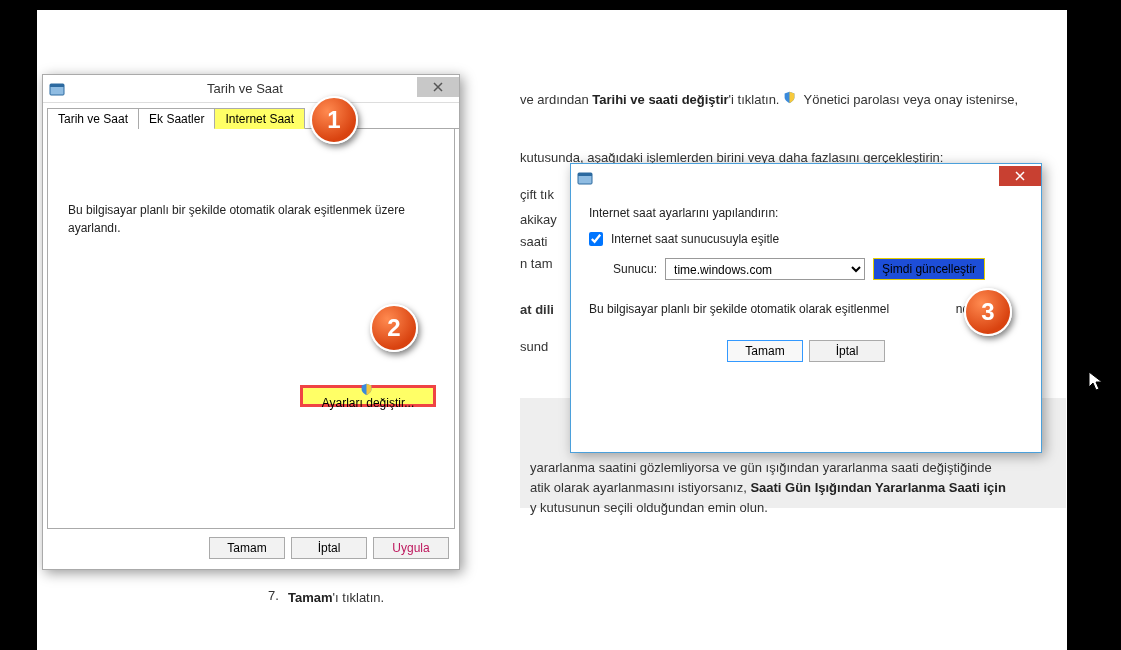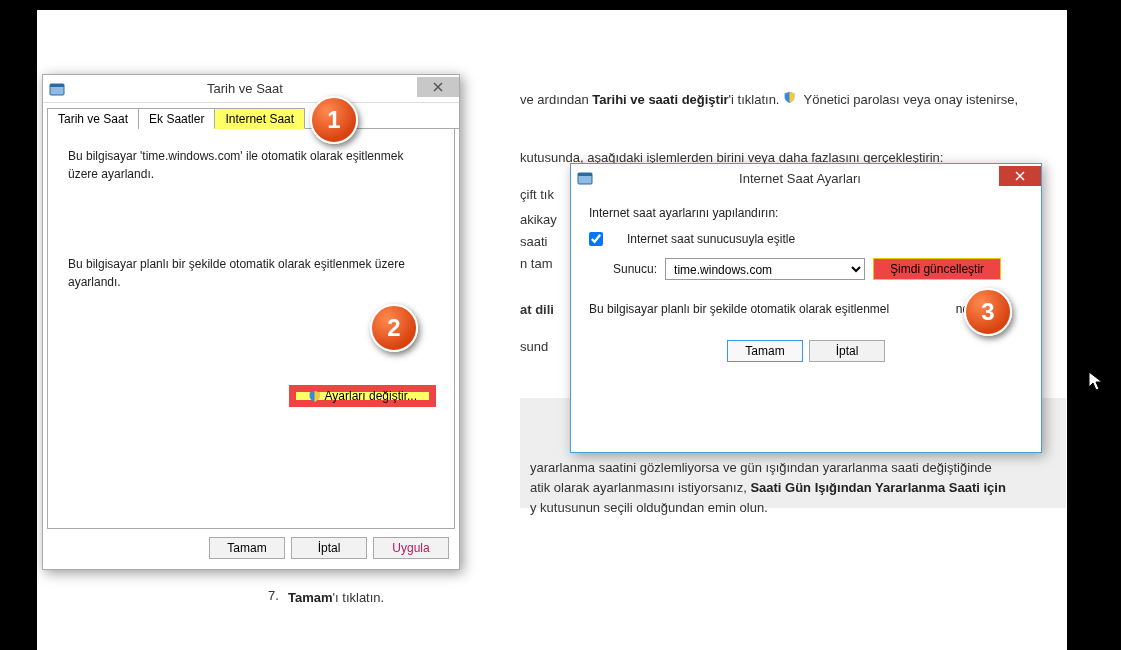--- a/index.html
+++ b/index.html
@@ -121,21 +121,21 @@
     border: 1px solid #aaa;
     background: #f2f2f2;
     font-size: 12px;
     padding: 2px 12px;
     cursor: pointer;
     display: flex;
     align-items: center;
     justify-content: center;
   }
   .winbtn.disabled { color: #be185d; }
-  .winbtn.highlight { background: #ffff66; border: 7px solid #ef4444; }
+  .winbtn.highlight { background: #ffff66; border: 3px solid #ef4444; flex-direction: column; }
   .winbtn.blueborder { border: 1px solid #3399ff; background: #f8f8f8;}
   .shield {
     width: 13px; height: 13px;
     margin-right: 4px;
     display: inline-block;
   }
   .dialog-btnrow {
     display: flex;
     gap: 6px;
     justify-content: flex-end;
@@ -161,43 +161,43 @@
     align-items: center;
   }
   .dialog2 .body {
     padding: 14px 18px;
     font-size: 12px;
     color: #222;
   }
   .checkrow {
     display: flex;
     align-items: center;
-    gap: 24px;
+    gap: 8px;
     margin: 12px 0;
   }
   .checkrow input { width: 14px; height: 14px; }
   .serverrow {
     display: flex;
     align-items: center;
     gap: 8px;
     margin-left: 24px;
     margin-bottom: 16px;
   }
   .serverrow select {
     width: 200px;
     height: 22px;
     border: 1px solid #999;
     font-size: 12px;
     padding: 3px 4px;
     background: #fff;
   }
   .updatebtn {
-    background: #ef4444;
+    background: #1d4ed8;
     border: 1px solid #e5cf00;
-    padding: 3px 16px;
+    padding: 3px 8px;
     font-size: 12px;
     cursor: pointer;
   }
   .dialog2 .footer {
     display: flex;
     gap: 6px;
     justify-content: center;
     padding: 10px;
   }
 
@@ -284,21 +284,20 @@
           <path d="M1 1 L9 9 M9 1 L1 9" stroke="#555" stroke-width="1.5"></path>
         </svg>
     </div>
   </div>
   <div class="tabstrip">
     <div class="tab">Tarih ve Saat</div>
     <div class="tab">Ek Saatler</div>
     <div class="tab active">Internet Saat</div>
   </div>
   <div class="tabpanel">
-    <div class="infoline">Bu bilgisayar 'time.windows.com' ile otomatik olarak eşitlenmek üzere ayarlandı.</div>
     <div style="height:54px"></div>
     <div class="infoline">Bu bilgisayar planlı bir şekilde otomatik olarak eşitlenmek üzere ayarlandı.</div>
 
     <div style="position:absolute; right:18px; top:256px;">
       <div class="winbtn highlight" style="min-width:136px;">
         <span class="shield">
           <svg viewBox="0 0 16 16">
               <path d="M8 1 L14 3 V8 C14 12 8 15 8 15 C8 15 2 12 2 8 V3 Z" fill="#3a8adb"></path>
               <path d="M8 1 L14 3 V8 C14 12 8 15 8 15 V1 Z" fill="#f7c93b"></path>
             </svg>
@@ -315,21 +314,20 @@
 </div>
 
 <div class="dialog2">
   <div class="titlebar">
     <span class="sysicon">
       <svg viewBox="0 0 16 16">
           <rect x="1" y="3" width="14" height="11" rx="1" fill="#8fbce2" stroke="#2c6aa0"></rect>
           <rect x="1" y="3" width="14" height="3" fill="#2c6aa0"></rect>
         </svg>
     </span>
-    <span class="title">Internet Saat Ayarları</span>
     <div class="closebtn red">
       <svg width="10" height="10" viewBox="0 0 10 10">
           <path d="M1 1 L9 9 M9 1 L1 9" stroke="#fff" stroke-width="1.5"></path>
         </svg>
     </div>
   </div>
   <div class="body">
     <div>Internet saat ayarlarını yapılandırın:</div>
     <label class="checkrow">
       <input type="checkbox" checked="" style="">

